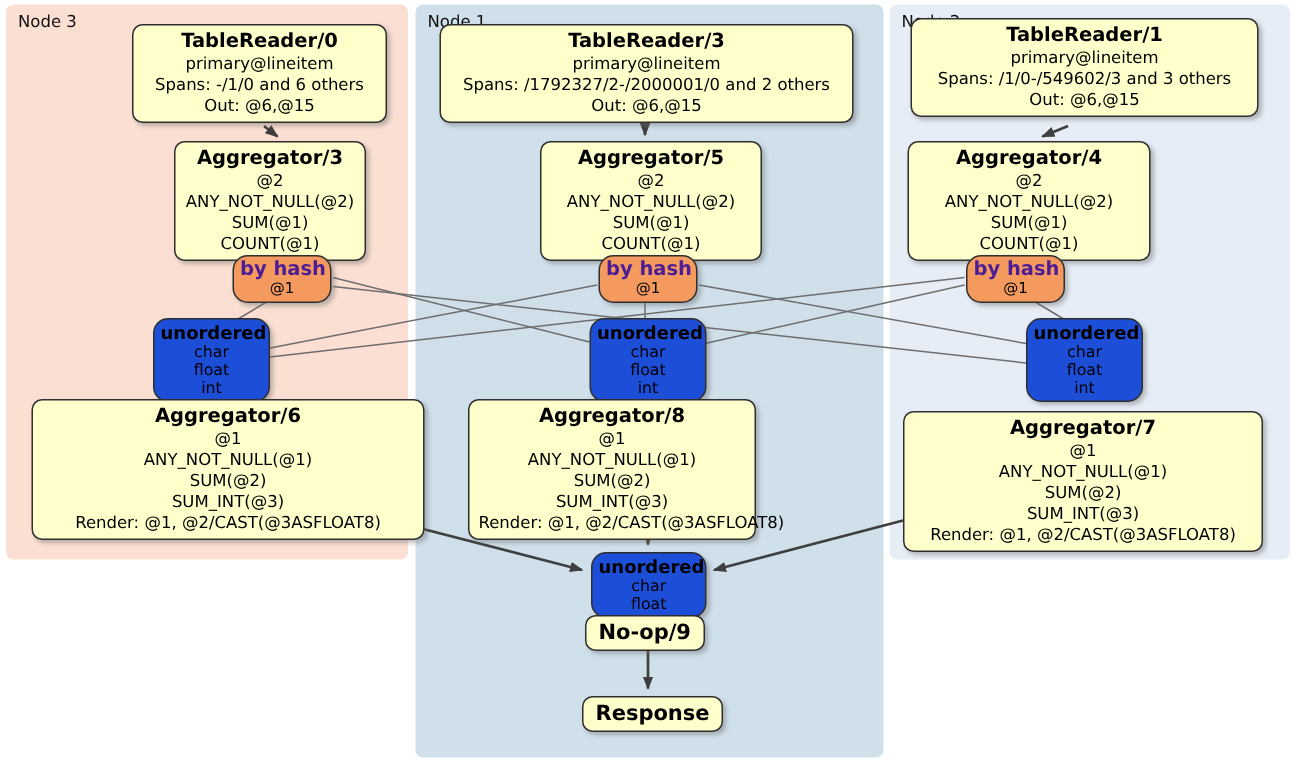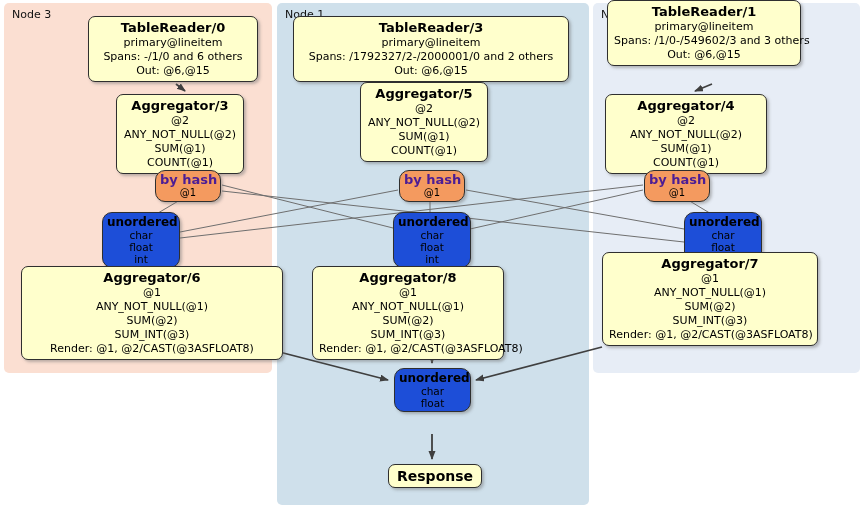--- a/index.html
+++ b/index.html
@@ -82,35 +82,35 @@
     <div class="line">primary@lineitem</div>
     <div class="line">Spans: -/1/0 and 6 others</div>
     <div class="line">Out: @6,@15</div>
   </div>
   <div class="pbox" style="left:293px;top:16px;width:276px">
     <div class="title">TableReader/3</div>
     <div class="line">primary@lineitem</div>
     <div class="line">Spans: /1792327/2-/2000001/0 and 2 others</div>
     <div class="line">Out: @6,@15</div>
   </div>
-  <div class="pbox" style="left:607px;top:0;width:194px">
+  <div class="pbox" style="left:607px;top:12px;width:232px">
     <div class="title">TableReader/1</div>
     <div class="line">primary@lineitem</div>
     <div class="line">Spans: /1/0-/549602/3 and 3 others</div>
     <div class="line">Out: @6,@15</div>
   </div>
 
   <div class="pbox" style="left:116px;top:94px;width:128px">
     <div class="title">Aggregator/3</div>
     <div class="line">@2</div>
     <div class="line">ANY_NOT_NULL(@2)</div>
     <div class="line">SUM(@1)</div>
     <div class="line">COUNT(@1)</div>
   </div>
-  <div class="pbox" style="left:360px;top:82px;width:128px">
+  <div class="pbox" style="left:360px;top:94px;width:148px">
     <div class="title">Aggregator/5</div>
     <div class="line">@2</div>
     <div class="line">ANY_NOT_NULL(@2)</div>
     <div class="line">SUM(@1)</div>
     <div class="line">COUNT(@1)</div>
   </div>
   <div class="pbox" style="left:605px;top:94px;width:162px">
     <div class="title">Aggregator/4</div>
     <div class="line">@2</div>
     <div class="line">ANY_NOT_NULL(@2)</div>
@@ -159,31 +159,34 @@
     <div class="line">Render: @1, @2/CAST(@3ASFLOAT8)</div>
   </div>
   <div class="pbox" style="left:312px;top:266px;width:192px">
     <div class="title">Aggregator/8</div>
     <div class="line">@1</div>
     <div class="line">ANY_NOT_NULL(@1)</div>
     <div class="line">SUM(@2)</div>
     <div class="line">SUM_INT(@3)</div>
     <div class="line">Render: @1, @2/CAST(@3ASFLOAT8)</div>
   </div>
-  <div class="pbox" style="left:602px;top:252px;width:216px">
+  <div class="pbox" style="left:602px;top:274px;width:240px">
     <div class="title">Aggregator/7</div>
     <div class="line">@1</div>
     <div class="line">ANY_NOT_NULL(@1)</div>
     <div class="line">SUM(@2)</div>
     <div class="line">SUM_INT(@3)</div>
     <div class="line">Render: @1, @2/CAST(@3ASFLOAT8)</div>
   </div>
 
   <div class="sync" style="left:394px;top:368px;width:77px">
     <div class="title">unordered</div>
     <div class="line">char</div>
     <div class="line">float</div>
   </div>
+  <div class="endbox" style="left:390px;top:410px">
+    <div class="title">No-op/9</div>
+  </div>
   <div class="endbox" style="left:388px;top:464px">
     <div class="title">Response</div>
   </div>
 
 </div>
 
 </body></html>

